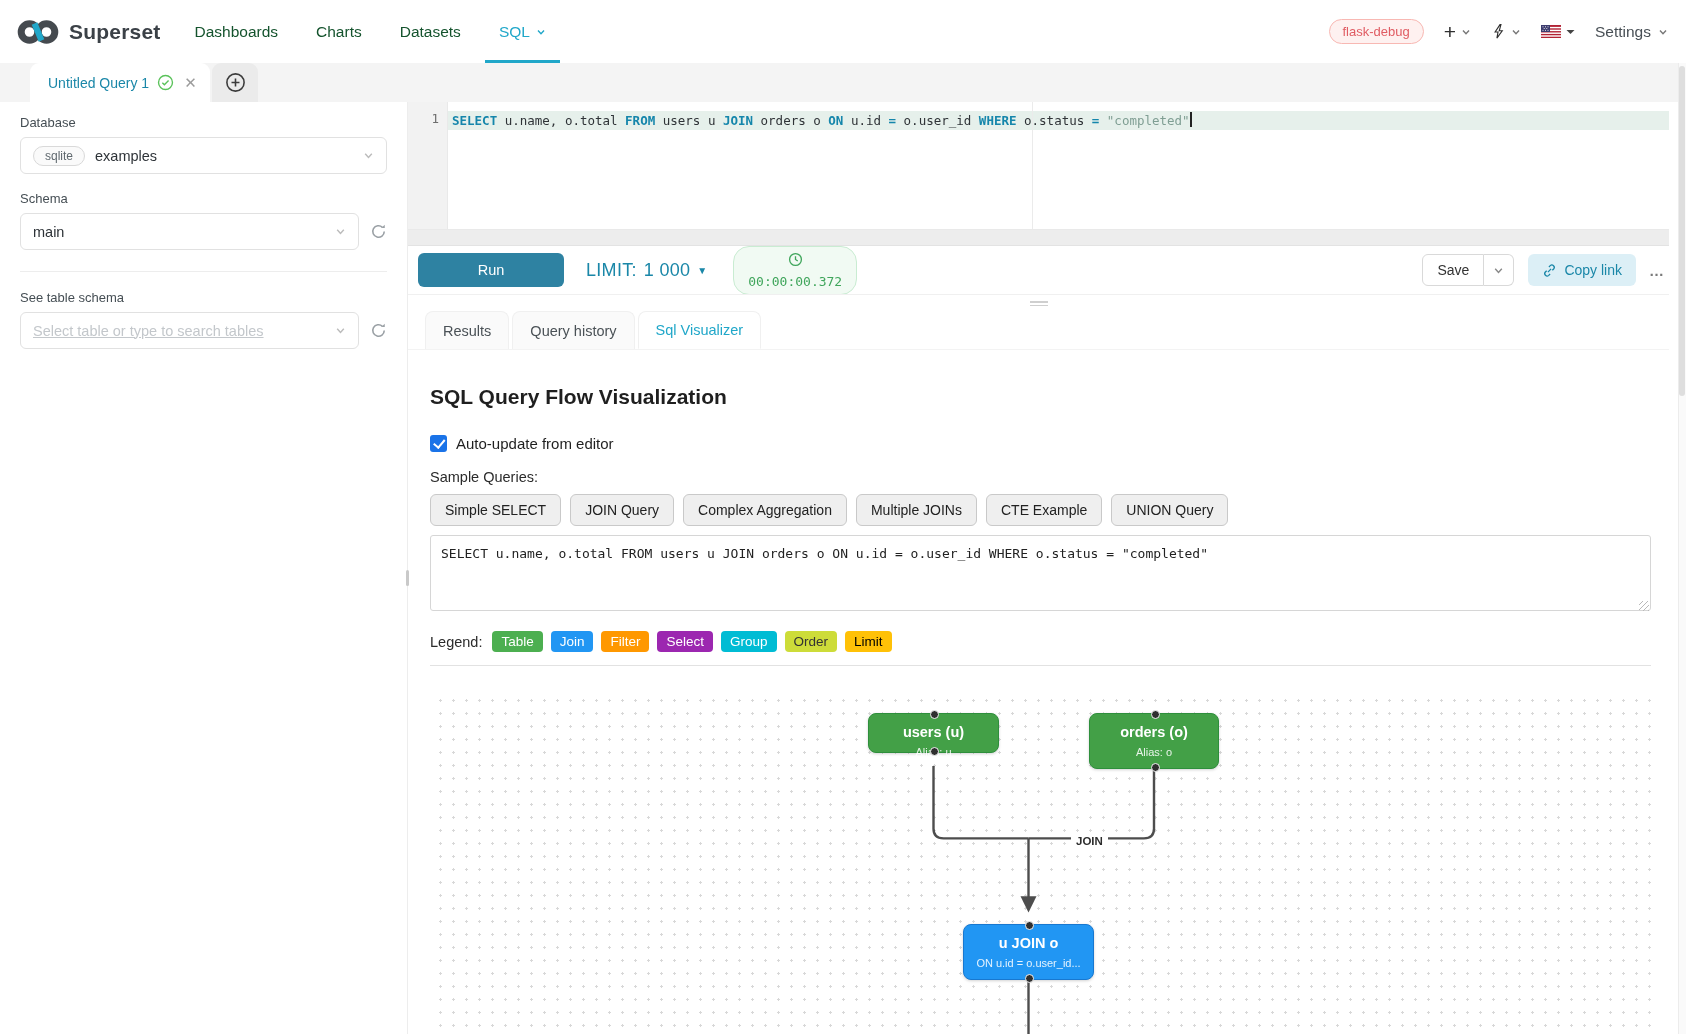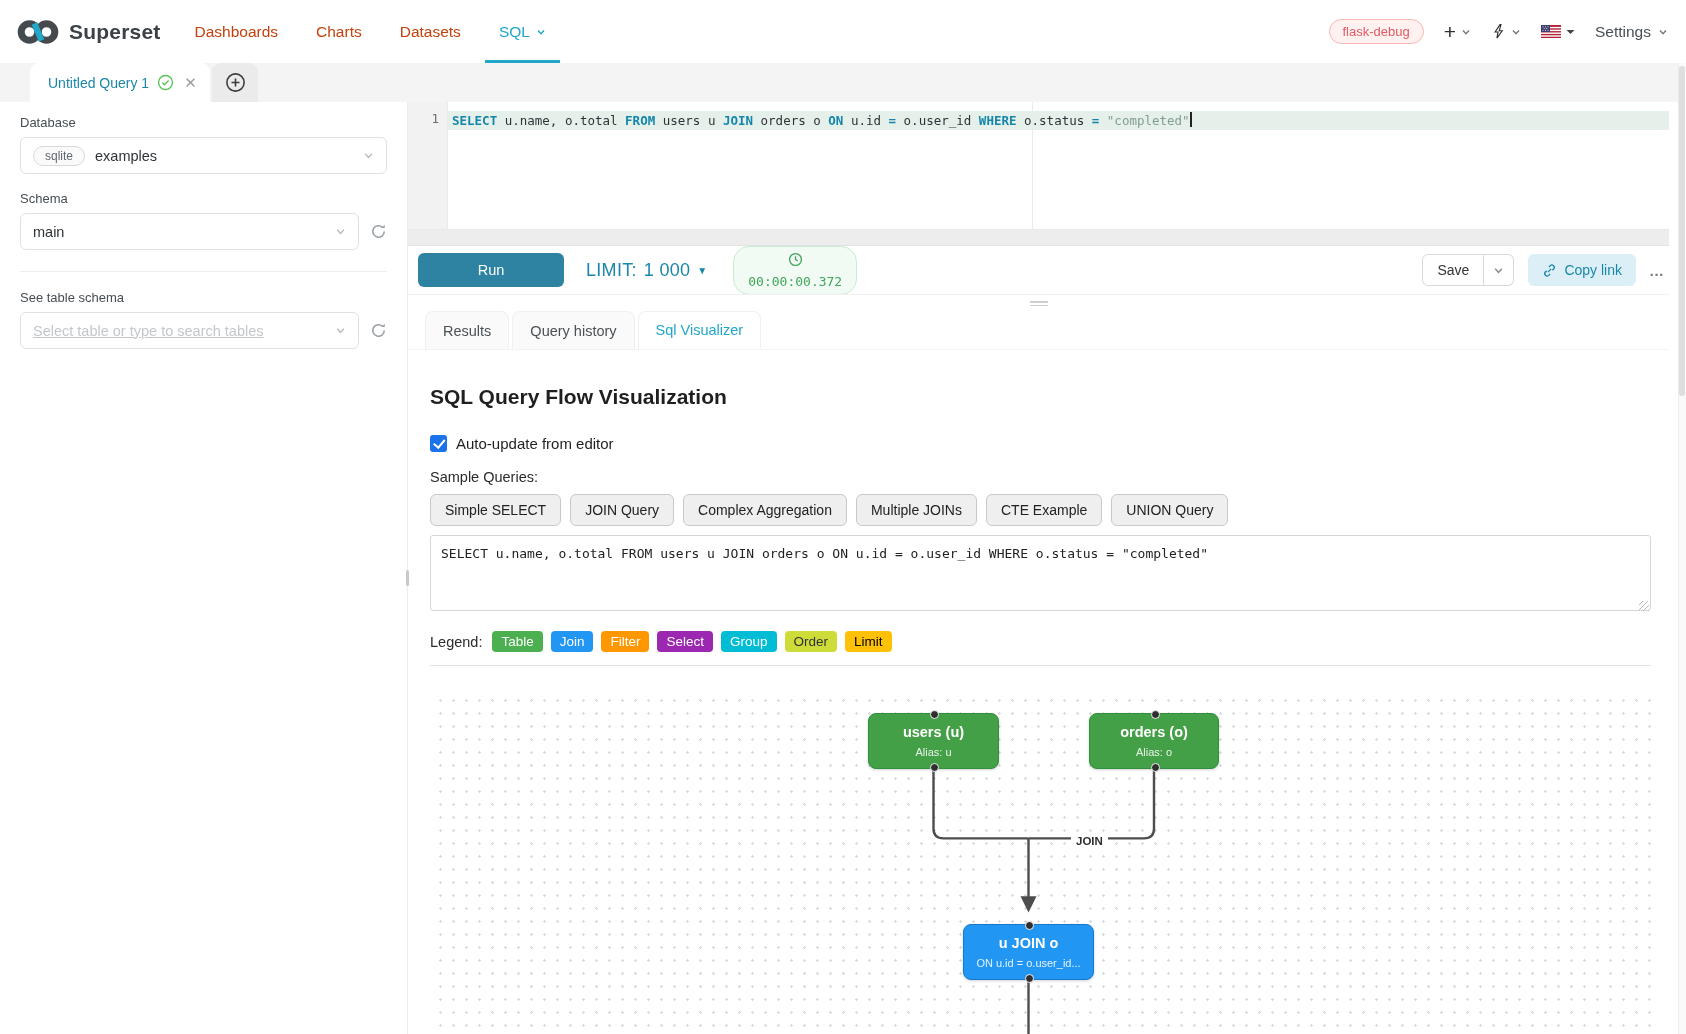--- a/index.html
+++ b/index.html
@@ -5,21 +5,21 @@
   * { box-sizing: border-box; margin: 0; padding: 0; }
   html, body { width: 1686px; height: 1034px; overflow: hidden; background: #fff;
     font-family: "Liberation Sans", sans-serif; color: #333; }
 
   
   .navbar { height: 63px; display: flex; align-items: center; padding: 0 18px 0 16px;
     background: #fff; position: relative; }
   .brand { display: flex; align-items: center; gap: 9px; cursor: pointer; }
   .brand-text { font-size: 21px; font-weight: bold; color: #3b4147; letter-spacing: .2px; }
   .nav-items { display: flex; align-items: stretch; height: 63px; margin-left: 34px; gap: 38px; }
-  .nav-item { display: flex; align-items: center; gap: 6px; font-size: 15.5px; color: #c2410c; cursor: pointer; }
+  .nav-item { display: flex; align-items: center; gap: 6px; font-size: 15.5px; color: #14532d; cursor: pointer; }
   .nav-item.active { color: #20a7c9; border-bottom: 3px solid #20a7c9; padding: 3px 14px 0; margin: 0 -14px; }
   .nav-right { margin-left: auto; display: flex; align-items: center; gap: 20px; }
   .env-pill { font-size: 13px; color: #e05c63; background: #fef1f0; border: 1px solid #f8b8b3;
     border-radius: 13px; padding: 4px 13px; }
   .nav-icon-group { display: flex; align-items: center; gap: 5px; cursor: pointer; }
   .plus-glyph { font-size: 21px; color: #2f2f2f; line-height: 1; font-weight: 400; }
   .settings { display: flex; align-items: center; gap: 7px; font-size: 15.5px; color: #484f55; cursor: pointer; }
 
   
   .tabstrip { height: 39px; background: #f4f4f4; display: flex; align-items: flex-end; padding-left: 30px; }
@@ -383,21 +383,21 @@
         <div class="flow-canvas">
           <svg class="edges" viewBox="0 0 1221 357" preserveAspectRatio="none">
             <path d="M 503.5 79 V 144 Q 503.5 154 513.5 154 H 598.5" fill="none" stroke="#4d4d4d" stroke-width="2.4"></path>
             <path d="M 724 79 V 144 Q 724 154 714 154 H 598.5" fill="none" stroke="#4d4d4d" stroke-width="2.4"></path>
             <path d="M 598.5 154 V 219" fill="none" stroke="#4d4d4d" stroke-width="2.4"></path>
             <polygon points="598.5,231 590.5,214 606.5,214" fill="#4d4d4d"></polygon>
             <path d="M 598.5 290 V 357" fill="none" stroke="#4d4d4d" stroke-width="2.4"></path>
           </svg>
           <div class="edge-label">JOIN</div>
 
-          <div class="flow-node" style="left: 438px; top: 23px; width: 131px; height: 56px; background: rgb(67, 160, 71); border-color: rgb(46, 143, 60);">
+          <div class="flow-node" style="left: 438px; top: 23px; width: 131px; height: 40px; background: rgb(67, 160, 71); border-color: rgb(46, 143, 60);">
             <span class="node-title">users (u)</span>
             <span class="node-sub">Alias: u</span>
           </div>
           <div class="flow-node" style="left: 659px; top: 23px; width: 130px; height: 56px; background: rgb(67, 160, 71); border-color: rgb(46, 143, 60);">
             <span class="node-title">orders (o)</span>
             <span class="node-sub">Alias: o</span>
           </div>
           <div class="flow-node" style="left: 533px; top: 234px; width: 131px; height: 56px; background: rgb(33, 150, 243); border-color: rgb(24, 120, 208);">
             <span class="node-title">u JOIN o</span>
             <span class="node-sub">ON u.id = o.user_id...</span>

